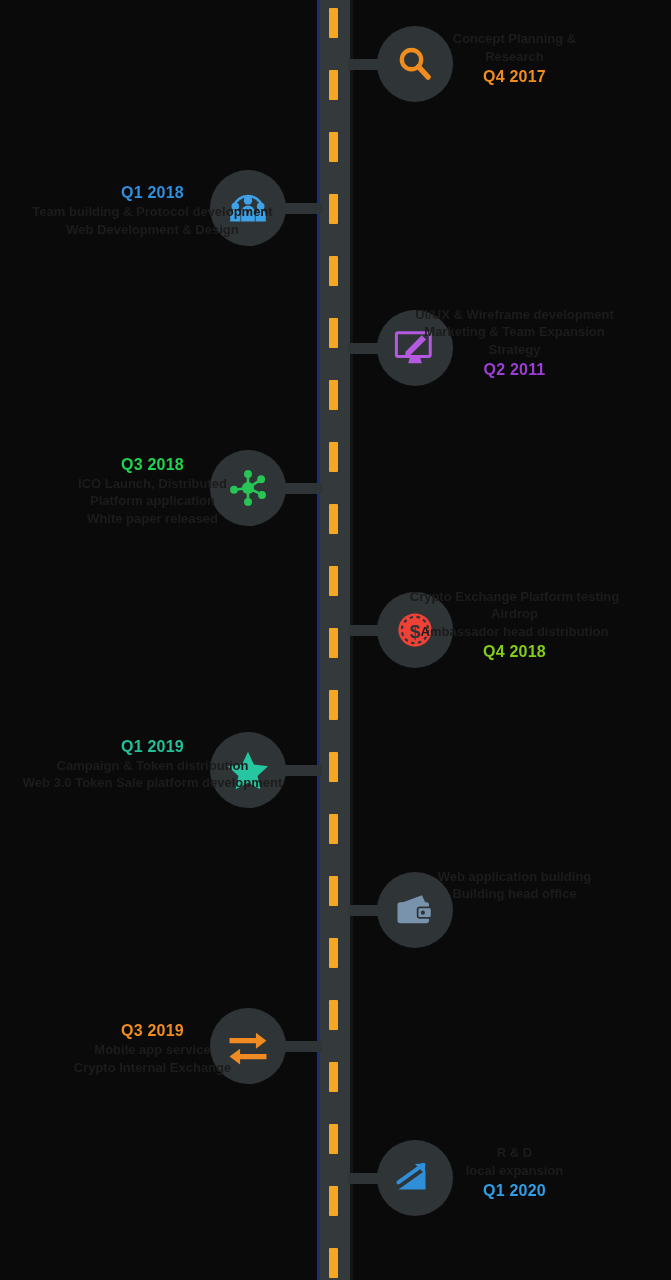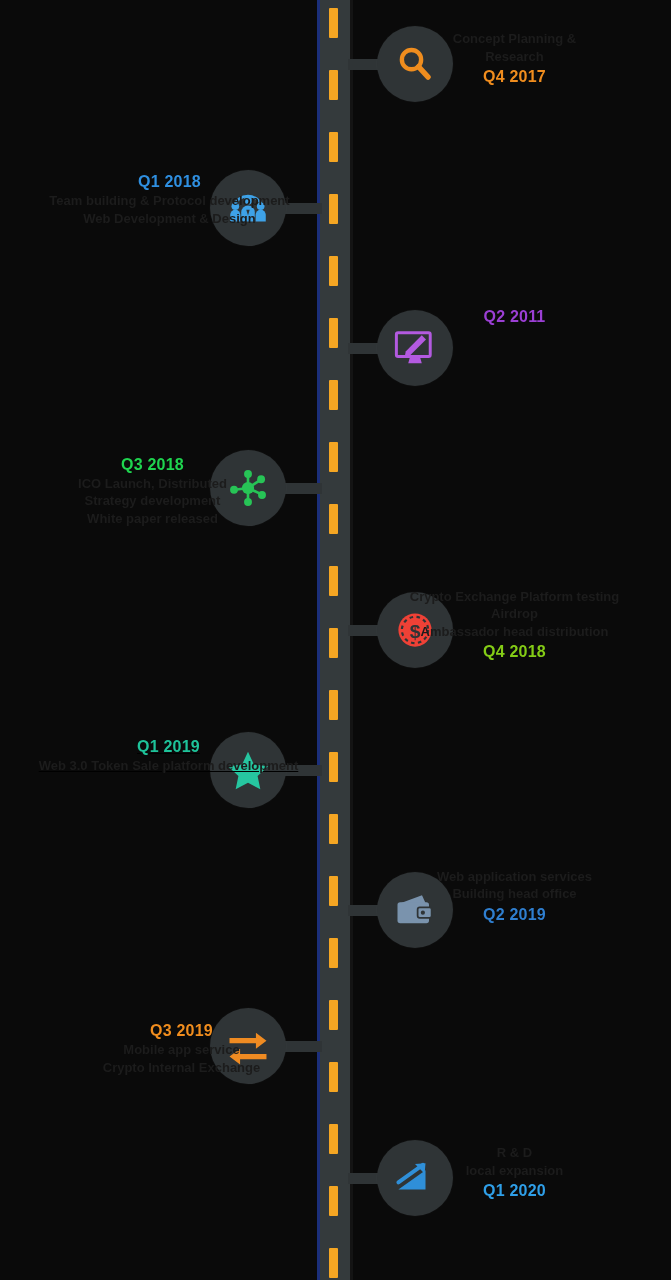--- a/index.html
+++ b/index.html
@@ -115,39 +115,44 @@
             <circle cx="26" cy="15" r="5" fill="#3ea2e8"></circle>
             <path d="M18 40 v-11 a8 8 0 0 1 16 0 v11 z" fill="#3ea2e8"></path>
             <path d="M24 26 l2 7 l2 -7 z" fill="#2f3436"></path>
             <circle cx="11" cy="22" r="4.5" fill="#3ea2e8"></circle>
             <path d="M5 40 v-8 a6 6 0 0 1 12 0 v8 z" fill="#3ea2e8"></path>
             <circle cx="41" cy="22" r="4.5" fill="#3ea2e8"></circle>
             <path d="M35 40 v-8 a6 6 0 0 1 12 0 v8 z" fill="#3ea2e8"></path>
           </svg>
         </span>
       </div>
-      <div class="block qfirst" style="left: 0px; width: 305px; top: 170px; margin-left: 17px;">
+      <div class="block qfirst" style="left: 0px; width: 305px; top: 181px;">
         <div class="qlabel" style="color:#2f8fe0">Q1 2018</div>
         <div class="lines">
           <div class="line">Team building &amp; Protocol development</div>
           <div class="line">Web Development &amp; Design</div>
         </div>
       </div>
       <div class="stem" style="top: 343px; left: 348px; width: 38px;"></div>
       <div class="node" style="top: 310px; left: 377px;">
         <span>
           <svg width="44" height="40" viewBox="0 0 52 46">
             <rect x="4" y="5" width="40" height="28" rx="2" fill="none" stroke="#b35ae0" stroke-width="3.5"></rect>
             <path d="M20 34 h12 l2 7 h-16 z" fill="#b35ae0"></path>
             <path d="M15 27 L34 8 l5 5 L20 32 l-6 1 z" fill="#b35ae0"></path>
             <path d="M15 27 L34 8 l5 5 L20 32 l-6 1 z" fill="#2f3436" transform="translate(1.5,1.5) scale(0.92)" opacity="0"></path>
           </svg>
         </span>
       </div>
       <div class="block qlast" style="left: 358px; width: 313px; top: 304.5px;">
+        <div class="lines">
+          <div class="line">UI/UX &amp; Wireframe development</div>
+          <div class="line">Marketing &amp; Team Expansion</div>
+          <div class="line">Strategy</div>
+        </div>
         <div class="qlabel" style="color:#9b3fd4">Q2 2011</div>
       </div>
       <div class="stem" style="top: 483px; left: 282px; width: 40px;"></div>
       <div class="node" style="top: 450px; left: 210px;">
         <span>
           <svg width="42" height="42" viewBox="0 0 48 48">
             <line x1="24" y1="24" x2="24" y2="9" stroke="#27c456" stroke-width="3"></line>
             <line x1="24" y1="24" x2="38" y2="15" stroke="#27c456" stroke-width="3"></line>
             <line x1="24" y1="24" x2="39" y2="31" stroke="#27c456" stroke-width="3"></line>
             <line x1="24" y1="24" x2="24" y2="39" stroke="#27c456" stroke-width="3"></line>
@@ -158,21 +163,21 @@
             <circle cx="40" cy="32" r="4.5" fill="#27c456"></circle>
             <circle cx="24" cy="40" r="4.5" fill="#27c456"></circle>
             <circle cx="8" cy="26" r="4.5" fill="#27c456"></circle>
           </svg>
         </span>
       </div>
       <div class="block qfirst" style="left: 0px; width: 305px; top: 452.5px;">
         <div class="qlabel" style="color:#1fd44f">Q3 2018</div>
         <div class="lines">
           <div class="line">ICO Launch, Distributed</div>
-          <div class="line">Strategy development</div>
+          <div class="line">Platform application</div>
           <div class="line">White paper released</div>
         </div>
       </div>
       <div class="stem" style="top: 625px; left: 348px; width: 38px;"></div>
       <div class="node" style="top: 592px; left: 377px;">
         <span>
           <svg width="42" height="42" viewBox="0 0 48 48">
             <circle cx="24" cy="24" r="19" fill="#ef4136"></circle>
             <circle cx="24" cy="24" r="15" fill="none" stroke="#2f3436" stroke-width="2.5" stroke-dasharray="4 4"></circle>
             <text x="24" y="33" font-family="Liberation Sans, sans-serif" font-size="22" font-weight="bold" fill="#2f3436" text-anchor="middle">$</text>
@@ -188,54 +193,54 @@
         <div class="qlabel" style="color:#84cc16">Q4 2018</div>
       </div>
       <div class="stem" style="top: 765px; left: 282px; width: 40px;"></div>
       <div class="node" style="top: 732px; left: 210px;">
         <span>
           <svg width="44" height="42" viewBox="0 0 48 46">
             <path d="M24 3 L30.5 17 L46 19 L34.5 29.5 L37.5 44 L24 37 L10.5 44 L13.5 29.5 L2 19 L17.5 17 Z" fill="#26c6a0"></path>
           </svg>
         </span>
       </div>
-      <div class="block qfirst" style="left: 16px; width: 305px; top: 734.5px; text-decoration: underline;">
+      <div class="block qfirst" style="left: 0px; width: 305px; top: 734.5px;">
         <div class="qlabel" style="color:#1ec39a">Q1 2019</div>
         <div class="lines">
+          <div class="line">Campaign &amp; Token distribution</div>
           <div class="line">Web 3.0 Token Sale platform development</div>
         </div>
       </div>
       <div class="stem" style="top: 905px; left: 348px; width: 38px;"></div>
       <div class="node" style="top: 872px; left: 377px;">
         <span>
           <svg width="42" height="38" viewBox="0 0 48 42">
             <path d="M8 13 L32 4 L36 13 z" fill="#7a93ad"></path>
             <rect x="4" y="12" width="36" height="24" rx="3" fill="#7a93ad"></rect>
             <rect x="27" y="18" width="16" height="12" rx="2.5" fill="#7a93ad" stroke="#2f3436" stroke-width="2"></rect>
             <circle cx="33" cy="24" r="2.4" fill="#2f3436"></circle>
           </svg>
         </span>
       </div>
       <div class="block qlast" style="left: 358px; width: 313px; top: 866.5px;">
         <div class="lines">
-          <div class="line">Web application services</div>
+          <div class="line">Web application building</div>
           <div class="line">Building head office</div>
         </div>
-        <div class="qlabel" style="color:#2f7fd0">Q2 2019</div>
       </div>
       <div class="stem" style="top: 1041px; left: 282px; width: 40px;"></div>
       <div class="node" style="top: 1008px; left: 210px;">
         <span>
           <svg width="44" height="38" viewBox="0 0 50 42">
             <path d="M4 12 h30 v-6 l12 9 l-12 9 v-6 h-30 z" fill="#ef8b22"></path>
             <path d="M46 30 h-30 v-6 l-12 9 l12 9 v-6 h30 z" fill="#ef8b22"></path>
           </svg>
         </span>
       </div>
-      <div class="block qfirst" style="left: 0px; width: 305px; top: 1019px; margin-left: 29px;">
+      <div class="block qfirst" style="left: 0px; width: 305px; top: 1019px;">
         <div class="qlabel" style="color:#f08d1e">Q3 2019</div>
         <div class="lines">
           <div class="line">Mobile app service</div>
           <div class="line">Crypto Internal Exchange</div>
         </div>
       </div>
       <div class="stem" style="top: 1173px; left: 348px; width: 38px;"></div>
       <div class="node" style="top: 1140px; left: 377px;">
         <span>
           <svg width="42" height="38" viewBox="0 0 48 42">

